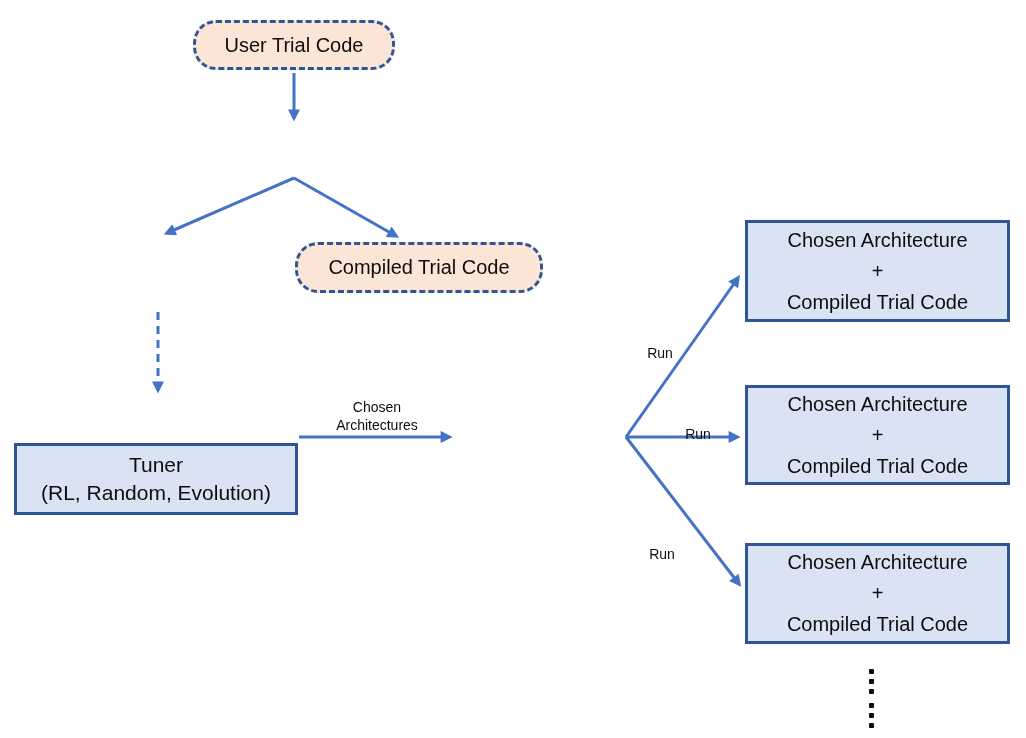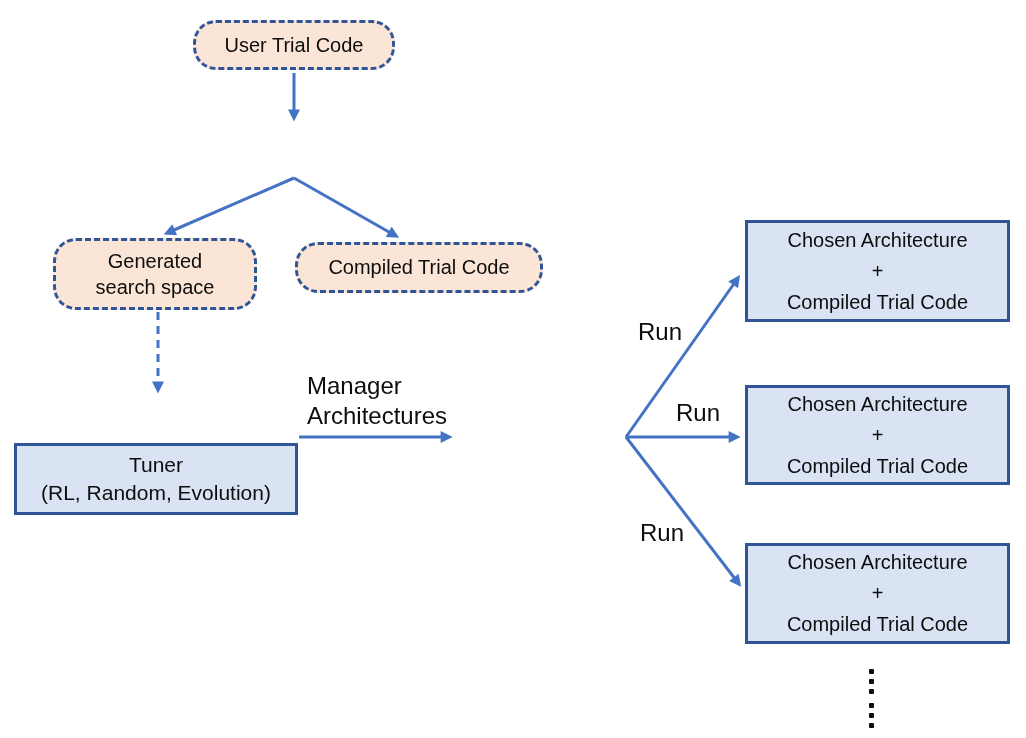--- a/index.html
+++ b/index.html
@@ -39,23 +39,25 @@
   .node-compiled       { left: 295px; top: 242px; width: 248px; height: 51px;  font-size: 20px; }
   .node-tuner          { left: 14px;  top: 400px; width: 284px; height: 72px;  font-size: 21px; margin-top: 43px; }
   .node-nni-manager    { left: 456px; top: 412px; width: 167px; height: 50px;  font-size: 21px; }
   .node-trial          { left: 745px; width: 265px; font-size: 20px; line-height: 1.55; }
   .node-trial-1 { top: 220px; height: 102px; }
   .node-trial-2 { top: 385px; height: 100px; }
   .node-trial-3 { top: 543px; height: 101px; }
 
   .edge-label {
     position: absolute;
+    text-align: center;
     white-space: pre-line;
-    font-size: 24px;
+    font-size: 14px;
     line-height: 1.25;
+    margin-top: 28px;
   }
   .lbl-chosen { left: 307px; top: 371px; width: 140px; }
   .lbl-run-1  { left: 638px; top: 317px; width: 44px; }
   .lbl-run-2  { left: 676px; top: 398px; width: 44px; }
   .lbl-run-3  { left: 640px; top: 518px; width: 44px; }
 
   .ellipsis {
     position: absolute;
     left: 869px; top: 669px;
     display: flex;
@@ -86,42 +88,40 @@
     <line x1="158" y1="312" x2="158" y2="390" stroke="#4472c4" stroke-width="3" stroke-dasharray="8 6" marker-end="url(#ah)"></line>
     <line x1="299" y1="437" x2="449" y2="437" stroke="#4472c4" stroke-width="3" marker-end="url(#ah)"></line>
     <line x1="626" y1="437" x2="738" y2="278" stroke="#4472c4" stroke-width="3" marker-end="url(#ah)"></line>
     <line x1="626" y1="437" x2="737" y2="437" stroke="#4472c4" stroke-width="3" marker-end="url(#ah)"></line>
     <line x1="626" y1="437" x2="739" y2="584" stroke="#4472c4" stroke-width="3" marker-end="url(#ah)"></line>
   </svg>
 
   <div class="node peach dashed node-user-trial">User Trial Code</div>
 
 
-  <div class="node peach dashed node-search-space">Generated
-search space</div>
 
   <div class="node peach dashed node-compiled">Compiled Trial Code</div>
 
   <div class="node blue solid node-tuner">Tuner
 (RL, Random, Evolution)</div>
 
 
   <div class="node blue solid node-trial node-trial-1">Chosen Architecture
 +
 Compiled Trial Code</div>
 
   <div class="node blue solid node-trial node-trial-2">Chosen Architecture
 +
 Compiled Trial Code</div>
 
   <div class="node blue solid node-trial node-trial-3">Chosen Architecture
 +
 Compiled Trial Code</div>
 
-  <div class="edge-label lbl-chosen">Manager
+  <div class="edge-label lbl-chosen">Chosen
 Architectures</div>
 
   <div class="edge-label lbl-run-1">Run</div>
 
   <div class="edge-label lbl-run-2">Run</div>
 
   <div class="edge-label lbl-run-3">Run</div>
 
   <div class="ellipsis">
     <div class="dot-group">

